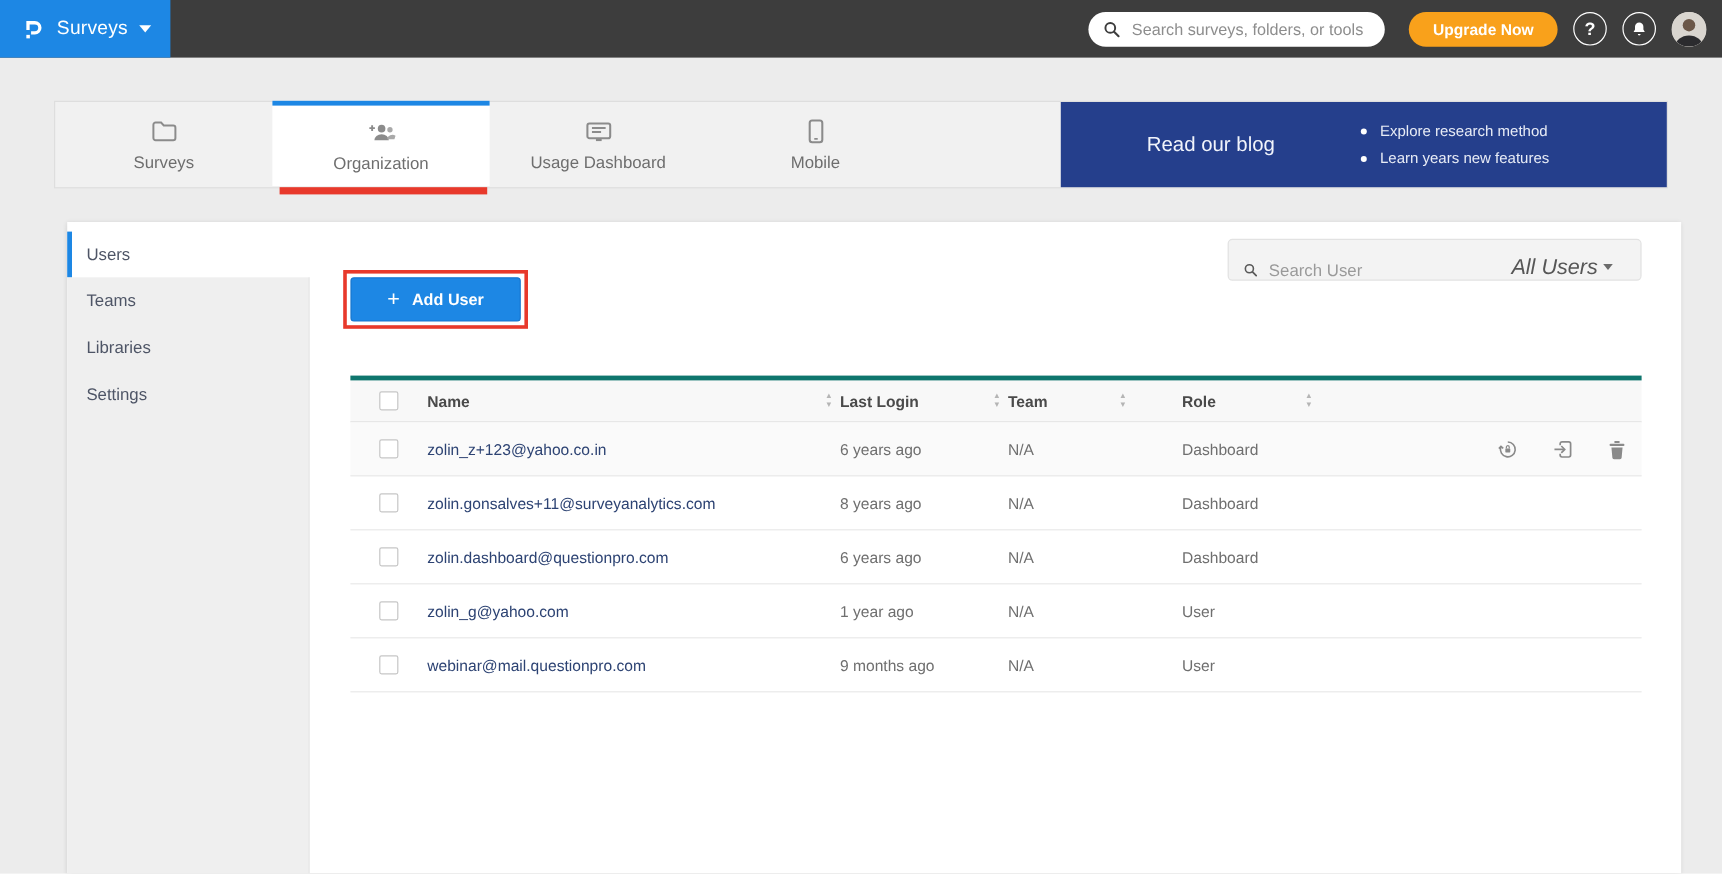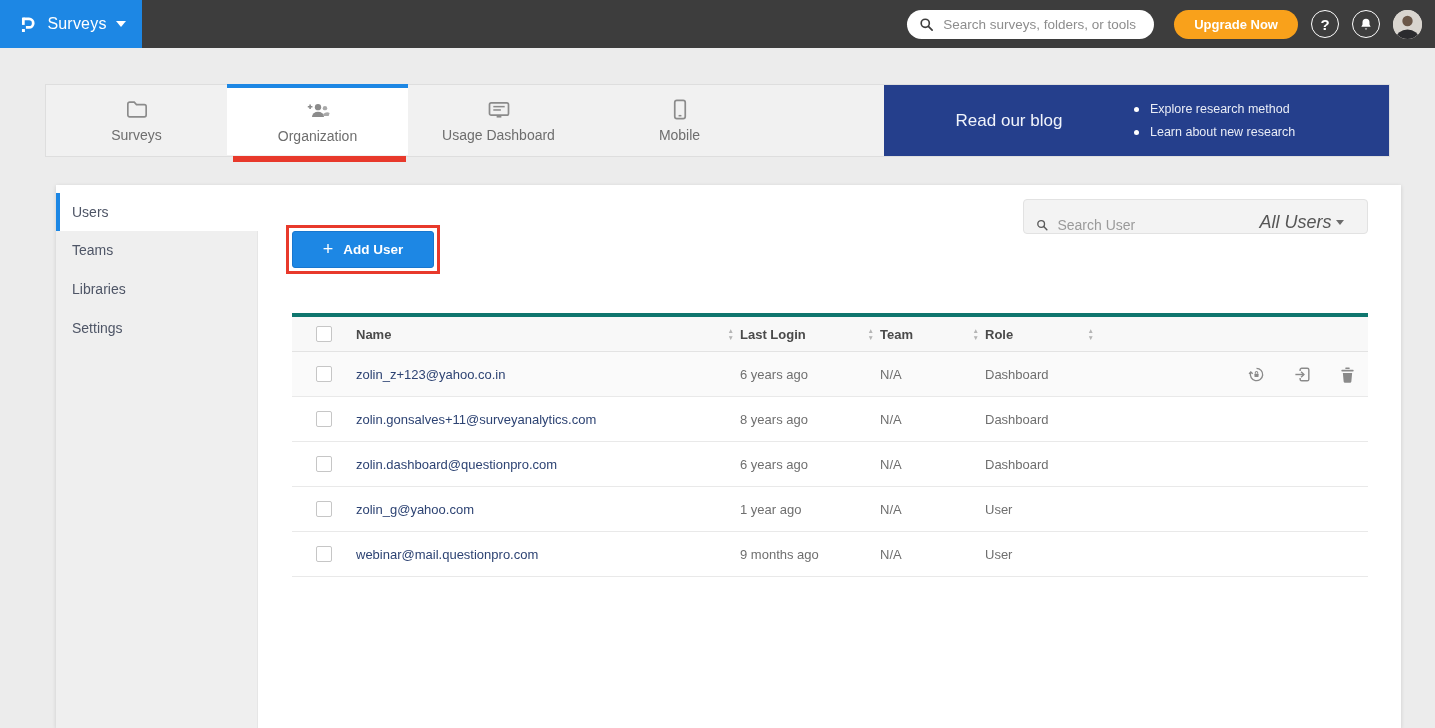--- a/index.html
+++ b/index.html
@@ -158,21 +158,21 @@
     height: 39px; background: #f8f8f8;
     border-top: 4px solid #0f766e; border-bottom: 1px solid #e3e3e3;
     font-weight: 700; font-size: 13px; color: #4a4a4a;
   }
   .t-body-row { height: 45px; border-bottom: 1px solid #e9e9e9; font-size: 13px; }
   .t-body-row.hovered { background: #fafafa; }
   .col-check { flex: 0 0 64px; display: flex; justify-content: center; }
   .col-name { flex: 1 1 auto; display: flex; align-items: center; justify-content: space-between; padding-right: 6px; }
   .col-login { flex: 0 0 140px; display: flex; align-items: center; justify-content: space-between; padding-right: 6px; }
   .col-team { flex: 0 0 105px; display: flex; align-items: center; justify-content: space-between; padding-right: 6px; }
-  .col-role { flex: 0 0 115px; display: flex; align-items: center; justify-content: space-between; padding-right: 6px; }
+  .col-role { flex: 0 0 115px; display: flex; align-items: center; justify-content: space-between; padding-right: 6px; margin-left: 40px; }
   .col-actions { flex: 0 0 268px; display: flex; align-items: center; justify-content: flex-end; gap: 27px; padding-right: 12px; }
   .checkbox {
     width: 16px; height: 16px; border: 1px solid #c6c6c6; border-radius: 2px;
     background: #fff; cursor: pointer;
   }
   .sort-icon {
     display: flex; flex-direction: column; align-items: center; line-height: 5px;
     color: #b5b5b5; font-size: 6.5px; cursor: pointer; gap: 2px;
   }
   .email-link { color: #2d4373; text-decoration: none; cursor: pointer; text-align: right; }
@@ -264,21 +264,21 @@
         <line x1="5.5" y1="17.5" x2="8.5" y2="17.5" stroke="#8b8b8b" stroke-width="1.6"></line>
       </svg>
     </span>
     <span class="tab-label">Mobile</span>
   </div>
 
   <div class="promo">
     <div class="promo-title">Read our blog</div>
     <ul class="promo-bullets">
       <li>Explore research method</li>
-      <li>Learn about new research</li>
+      <li>Learn years new features</li>
     </ul>
   </div>
 </div>
 
 <div class="card">
 
   <div class="sidebar">
     <div class="sidebar-gray"></div>
     <div class="side-item active" style="position:relative;">
       <span>Users</span>

